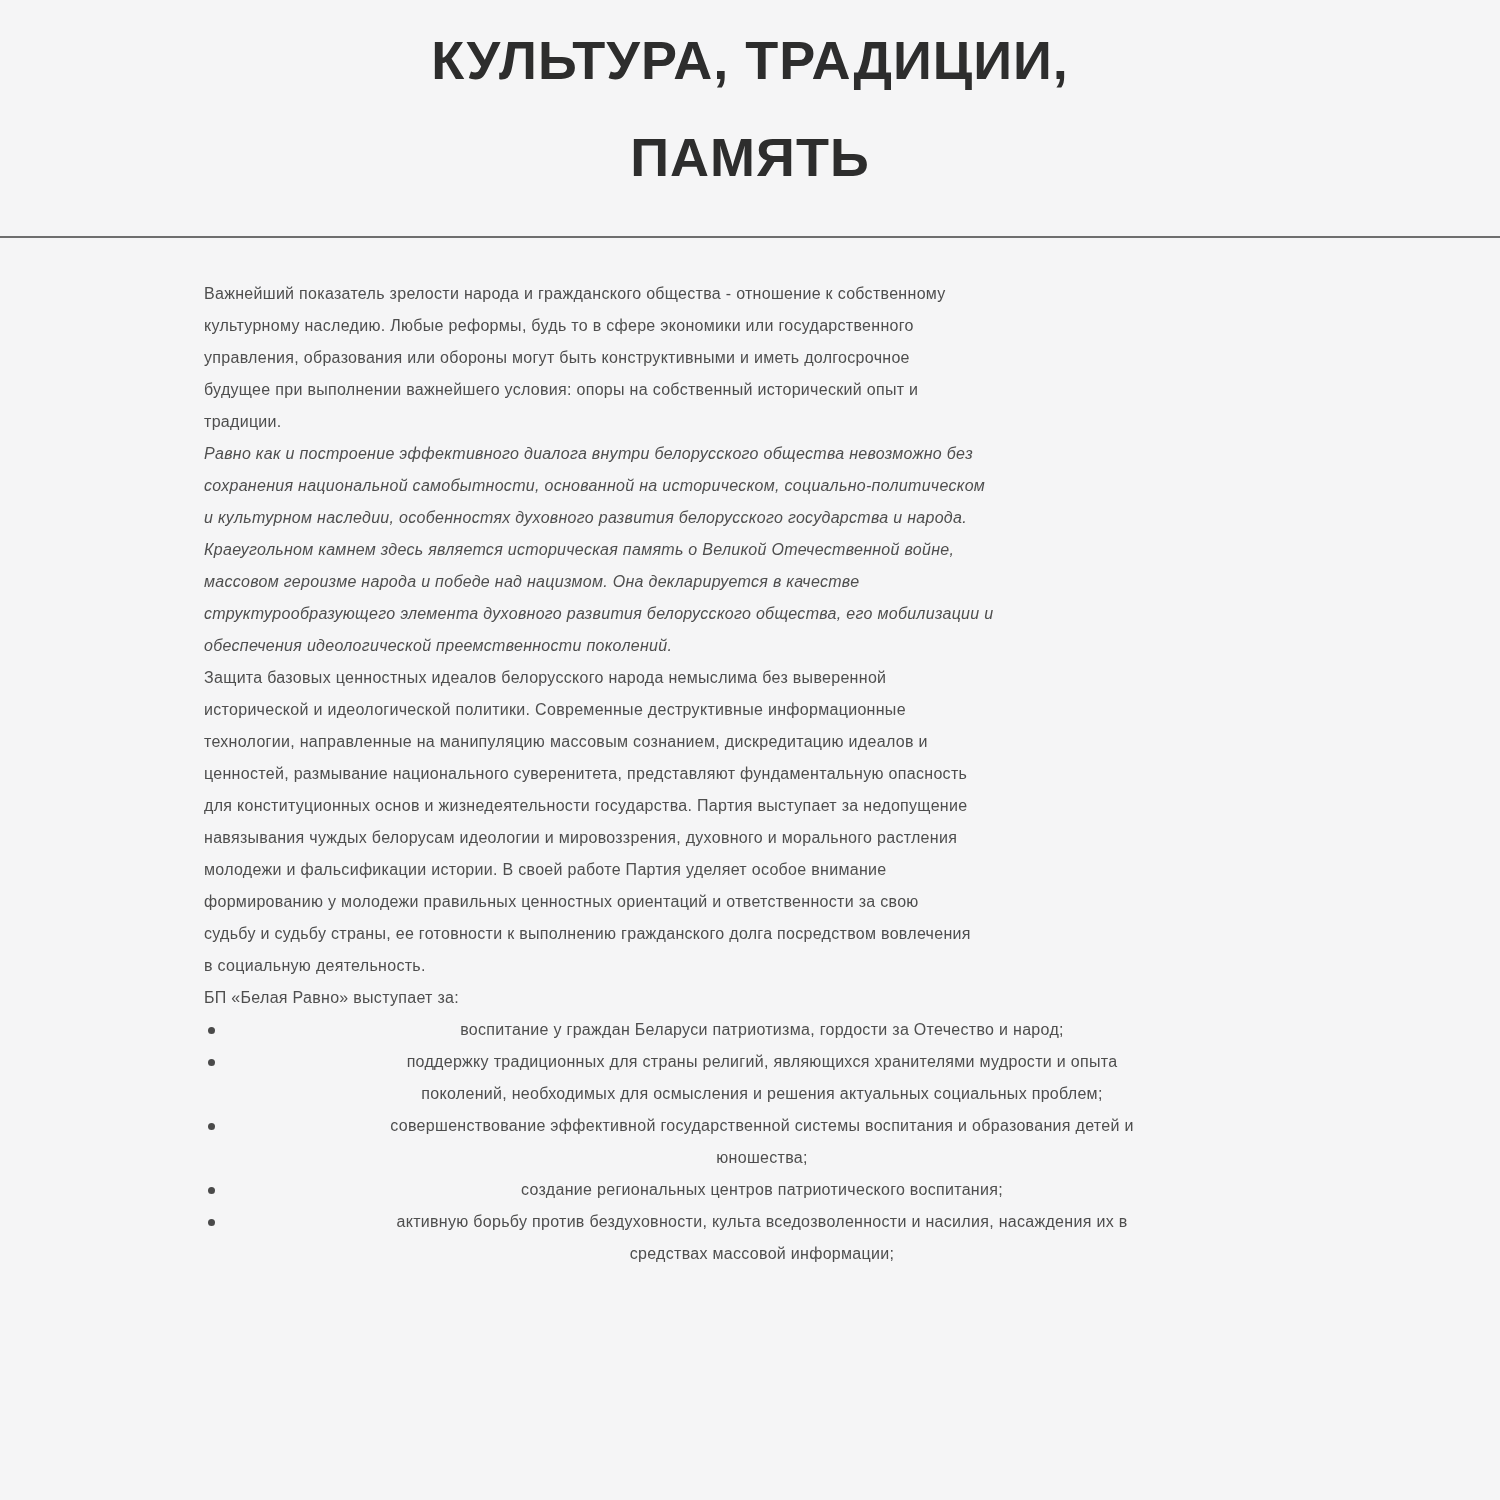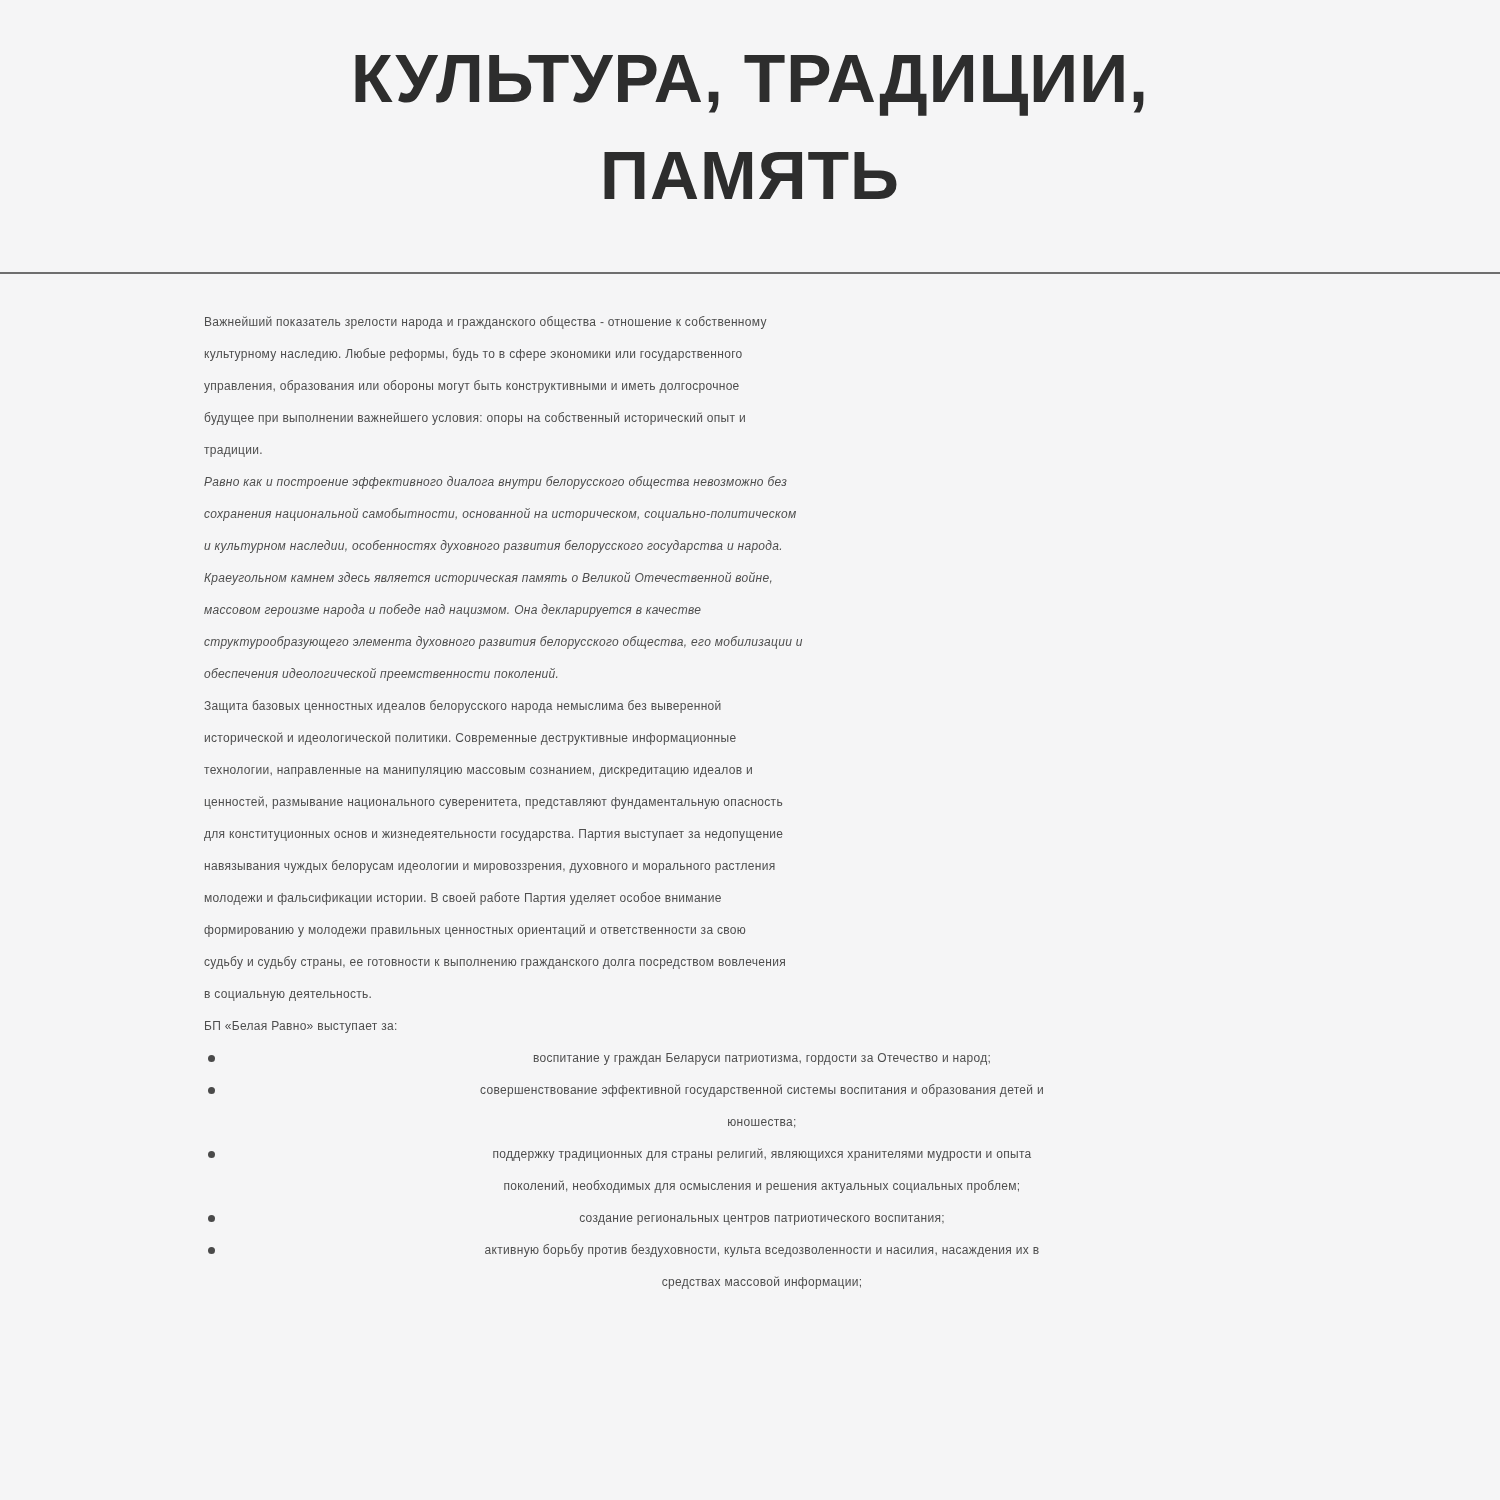--- a/index.html
+++ b/index.html
@@ -13,43 +13,44 @@
     font-family: "Liberation Sans", sans-serif;
     overflow: hidden;
   }
 
   
   .hero {
     padding: 12px 0 30px 0;
     text-align: center;
   }
   .hero h1 {
-    margin: 18px;
-    font-size: 68px;
+    margin: 0;
+    font-size: 54px;
     line-height: 97px;
     font-weight: 700;
     letter-spacing: 1px;
     color: #2d2d2d;
     white-space: pre-line;
   }
   .divider {
     width: 100%;
     height: 2px;
     background: #6e6e6e;
   }
 
   
   main.article {
     width: 1092px;
     margin-left: 204px;
     padding-top: 32px;
     color: #4e4e4e;
-    font-size: 12px;
+    font-size: 16px;
     line-height: 32px;
     letter-spacing: 0.3px;
+    margin-top: 8px;
   }
   main.article p {
     margin: 0;
     white-space: pre-line;
   }
   p.para-2 { margin-top: 62px; font-style: italic; }
   p.para-3 { margin-top: 58px; }
   p.list-intro { margin-top: 30px; }
 
   
@@ -116,27 +117,27 @@
 
   <p class="list-intro">БП «Белая Равно» выступает за:</p>
 
   <ul class="positions">
     <li>
       <span class="dot"></span>
       <span class="li-text">воспитание у граждан Беларуси патриотизма, гордости за Отечество и народ;</span>
     </li>
     <li>
       <span class="dot"></span>
-      <span class="li-text">совершенствование эффективной государственной системы воспитания и образования детей и
-юношества;</span>
+      <span class="li-text">поддержку традиционных для страны религий, являющихся хранителями мудрости и опыта
+поколений, необходимых для осмысления и решения актуальных социальных проблем;</span>
     </li>
     <li>
       <span class="dot"></span>
-      <span class="li-text">поддержку традиционных для страны религий, являющихся хранителями мудрости и опыта
-поколений, необходимых для осмысления и решения актуальных социальных проблем;</span>
+      <span class="li-text">совершенствование эффективной государственной системы воспитания и образования детей и
+юношества;</span>
     </li>
     <li>
       <span class="dot"></span>
       <span class="li-text">создание региональных центров патриотического воспитания;</span>
     </li>
     <li>
       <span class="dot"></span>
       <span class="li-text">активную борьбу против бездуховности, культа вседозволенности и насилия, насаждения их в
 средствах массовой информации;</span>
     </li>

